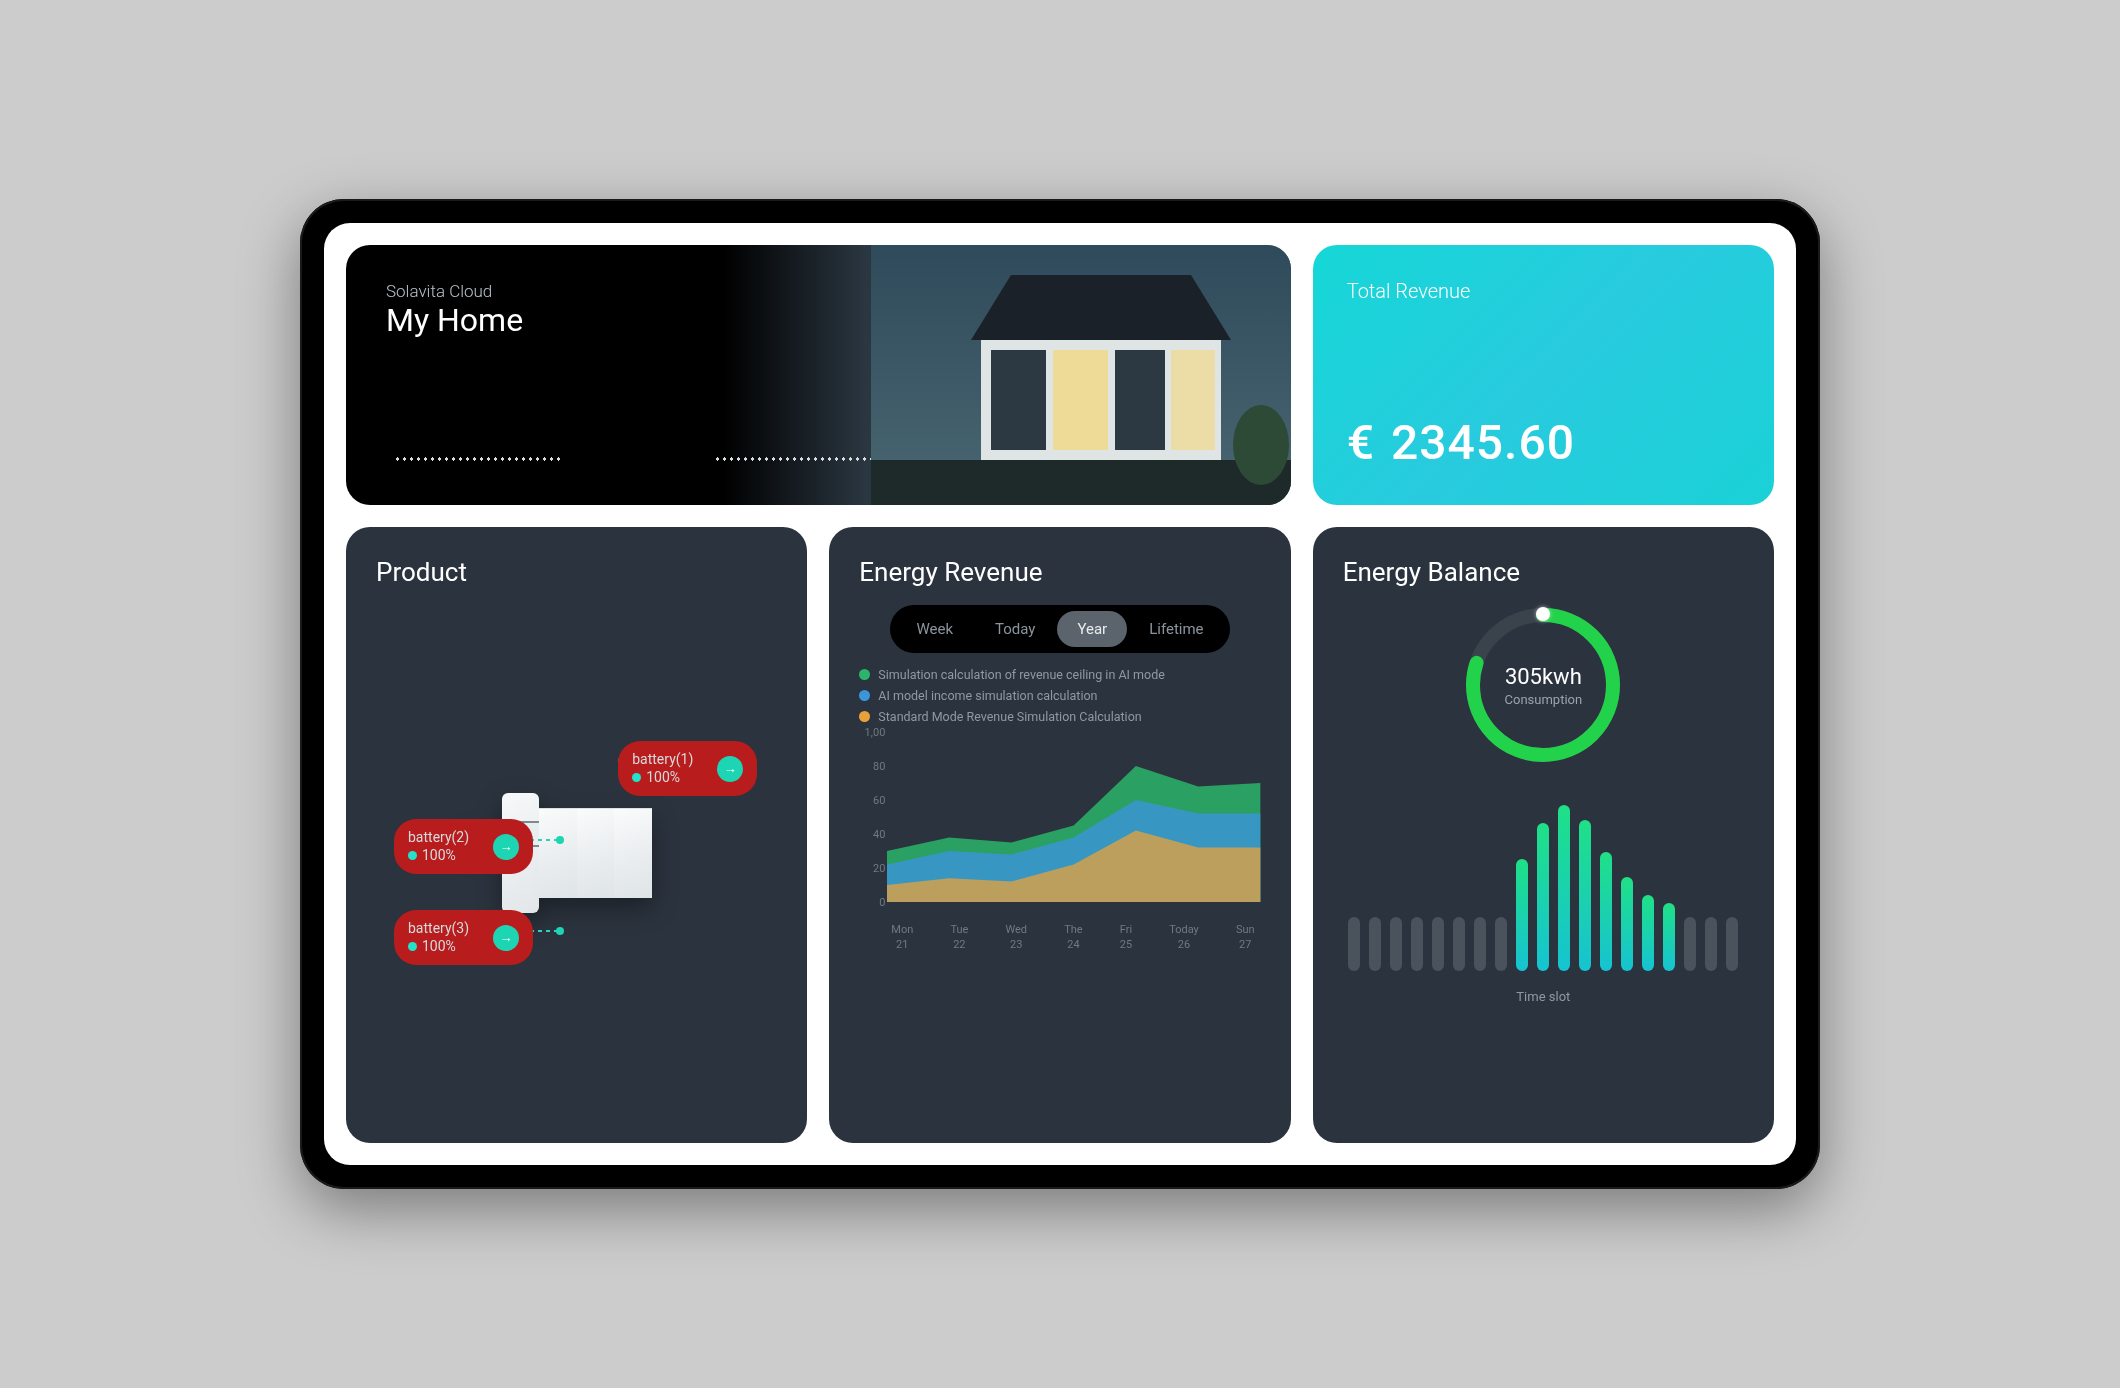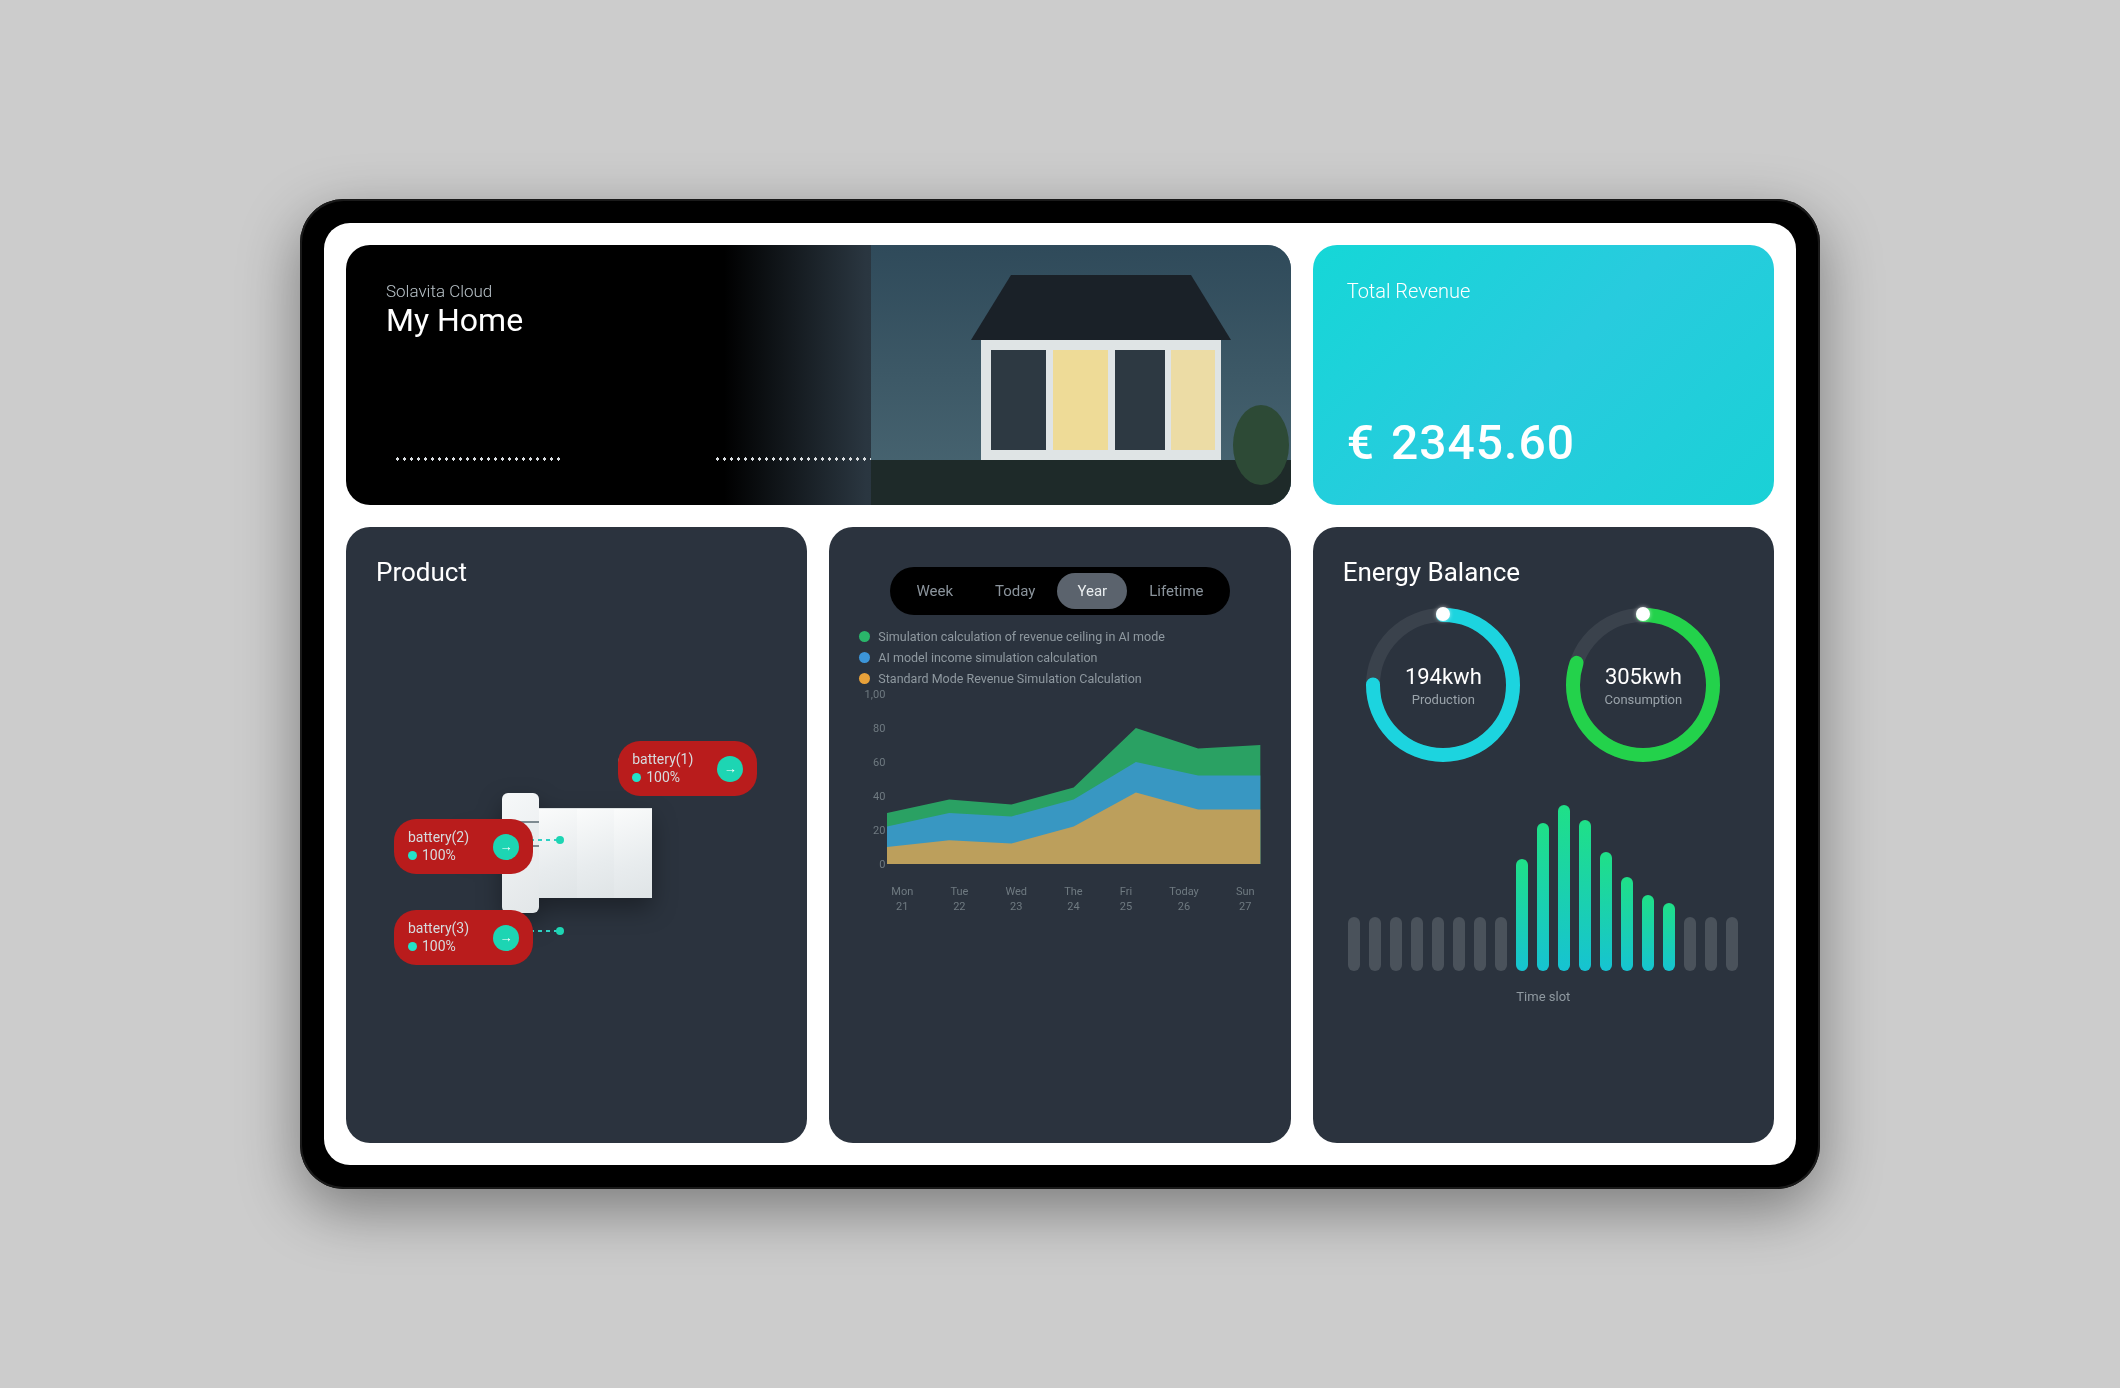--- a/index.html
+++ b/index.html
@@ -158,20 +158,21 @@
           <div class="txt">
             <span>battery(3)</span>
             <span><i class="dot-ind"></i><span>100%</span></span>
           </div>
           <div class="go">→</div>
         </div>
       </div>
     </div>
 
     <div class="card dark">
+      <div class="card-title">Energy  Revenue</div>
       <div class="seg" id="segRow">
           <button>Week</button>
           <button>Today</button>
           <button class="active">Year</button>
           <button>Lifetime</button>
         </div>
       <div class="legend" id="legend">
           <div class="lg">
             <i style="background:#2ab56a"></i>
             <span>Simulation calculation of revenue ceiling in AI mode</span>
@@ -230,27 +231,20 @@
             <span>27</span>
           </div>
         </div>
     </div>
 
     <div class="card dark">
       <div class="card-title">Energy Balance</div>
       <div class="gauges" id="gauges">
           <div class="gauge"><svg width="160" height="160">
               <circle cx="80" cy="80" r="70" stroke="#3a424c" stroke-width="14" fill="none"></circle>
-              <circle cx="80" cy="80" r="70" stroke="#1cd4df" stroke-width="14" fill="none" stroke-linecap="round" stroke-dasharray="439.822971502571" stroke-dashoffset="109.95574287564276"></circle>
-            </svg><div class="gknob"></div><div class="gcenter">
-              <div class="gval">194kwh</div>
-              <div class="gsub">Production</div>
-            </div></div>
-          <div class="gauge"><svg width="160" height="160">
-              <circle cx="80" cy="80" r="70" stroke="#3a424c" stroke-width="14" fill="none"></circle>
               <circle cx="80" cy="80" r="70" stroke="#23d24b" stroke-width="14" fill="none" stroke-linecap="round" stroke-dasharray="439.822971502571" stroke-dashoffset="87.96459430051418"></circle>
             </svg><div class="gknob"></div><div class="gcenter">
               <div class="gval">305kwh</div>
               <div class="gsub">Consumption</div>
             </div></div>
         </div>
       <div class="bars" id="bars">
           <div class="bar" style="height: 30%;"></div>
           <div class="bar" style="height: 30%;"></div>
           <div class="bar" style="height: 30%;"></div>

